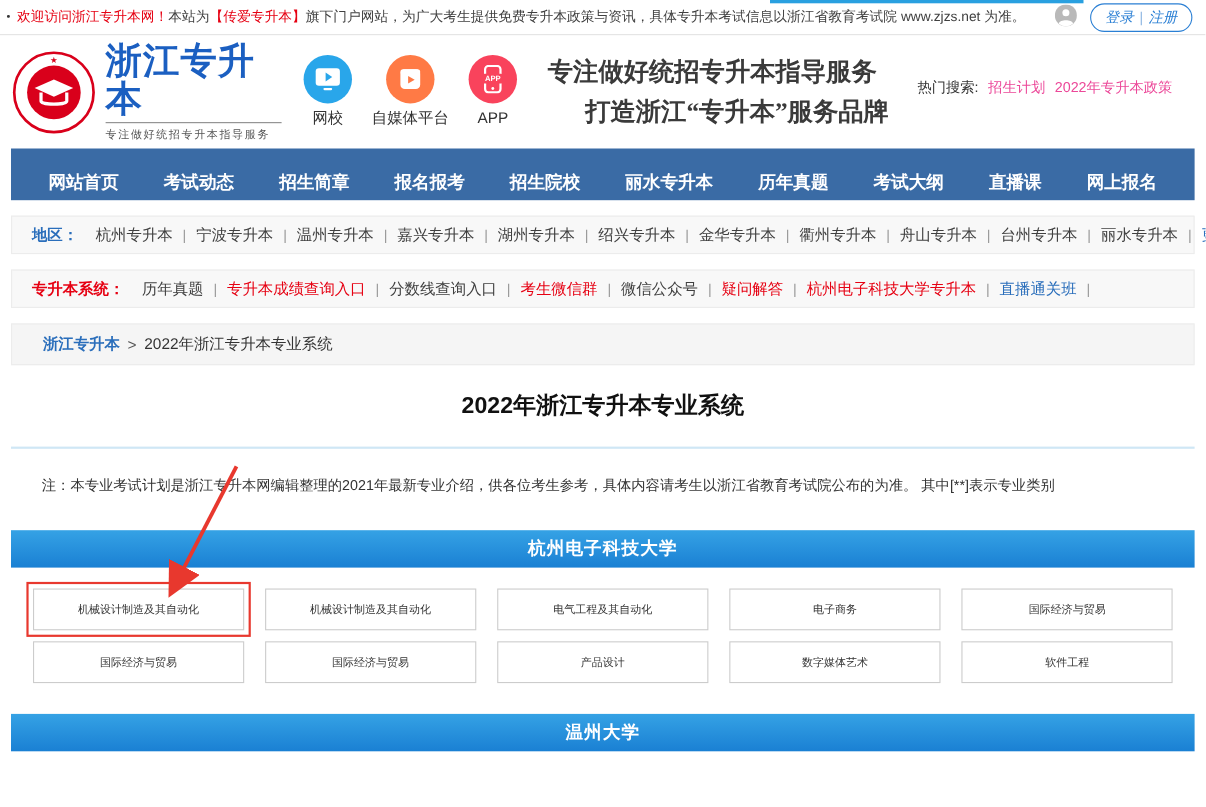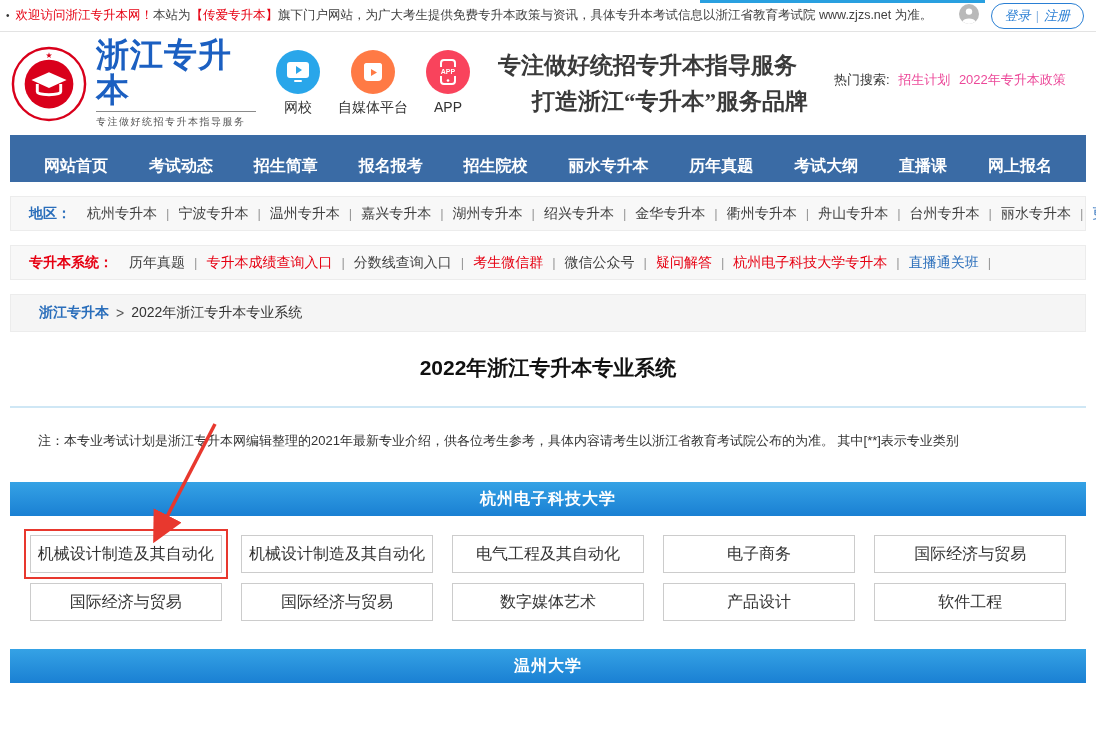--- a/index.html
+++ b/index.html
@@ -70,21 +70,21 @@
 
   
   .page-title { text-align:center; font-size:21px; font-weight:bold; color:#111; margin-top:22px; }
   .title-divider { height:2px; background:#cfe7f5; margin:24px 10px 0 10px; }
   .note { margin:24px 10px 0 38px; font-size:13px; color:#333; white-space:nowrap; }
   .section-bar { margin:32px 10px 0 10px; height:34px;
     background:linear-gradient(#35a2e5,#1a80d3); display:flex; align-items:center; justify-content:center;
     color:#fff; font-size:16px; font-weight:bold; letter-spacing:1px; }
   .majors-grid { margin:19px 30px 0 30px; display:flex; flex-wrap:wrap; column-gap:19.5px; row-gap:10px; }
   .major-btn { flex:0 0 calc(20% - 15.6px); height:38px; border:1px solid #ccc; background:#fff;
-    display:flex; align-items:center; justify-content:center; font-size:16px; color:#333;
+    display:flex; align-items:center; justify-content:center; font-size:10px; color:#333;
     cursor:pointer; white-space:nowrap; }
   .major-btn.annotated { outline:2px solid #e8382e; outline-offset:4px; }
   .bar2 { margin-top:28px; }
 
   .arrow-overlay { position:absolute; left:0; top:0; width:1096px; height:734px;
     pointer-events:none; z-index:9; }
 </style>
 </head>
 <body>
 
@@ -243,22 +243,22 @@
 <div class="section-bar">杭州电子科技大学</div>
 
 <div class="majors-grid">
   <div class="major-btn annotated">机械设计制造及其自动化</div>
   <div class="major-btn">机械设计制造及其自动化</div>
   <div class="major-btn">电气工程及其自动化</div>
   <div class="major-btn">电子商务</div>
   <div class="major-btn">国际经济与贸易</div>
   <div class="major-btn">国际经济与贸易</div>
   <div class="major-btn">国际经济与贸易</div>
+  <div class="major-btn">产品设计</div>
   <div class="major-btn">数字媒体艺术</div>
-  <div class="major-btn">产品设计</div>
   <div class="major-btn">软件工程</div>
 </div>
 
 <div class="section-bar bar2">温州大学</div>
 
 <svg class="arrow-overlay">
   <defs>
     <marker id="ah" markerWidth="9" markerHeight="9" refX="6" refY="4.5" orient="auto">
       <path d="M0,0 L9,4.5 L0,9 z" fill="#e8382e"></path>
     </marker>

